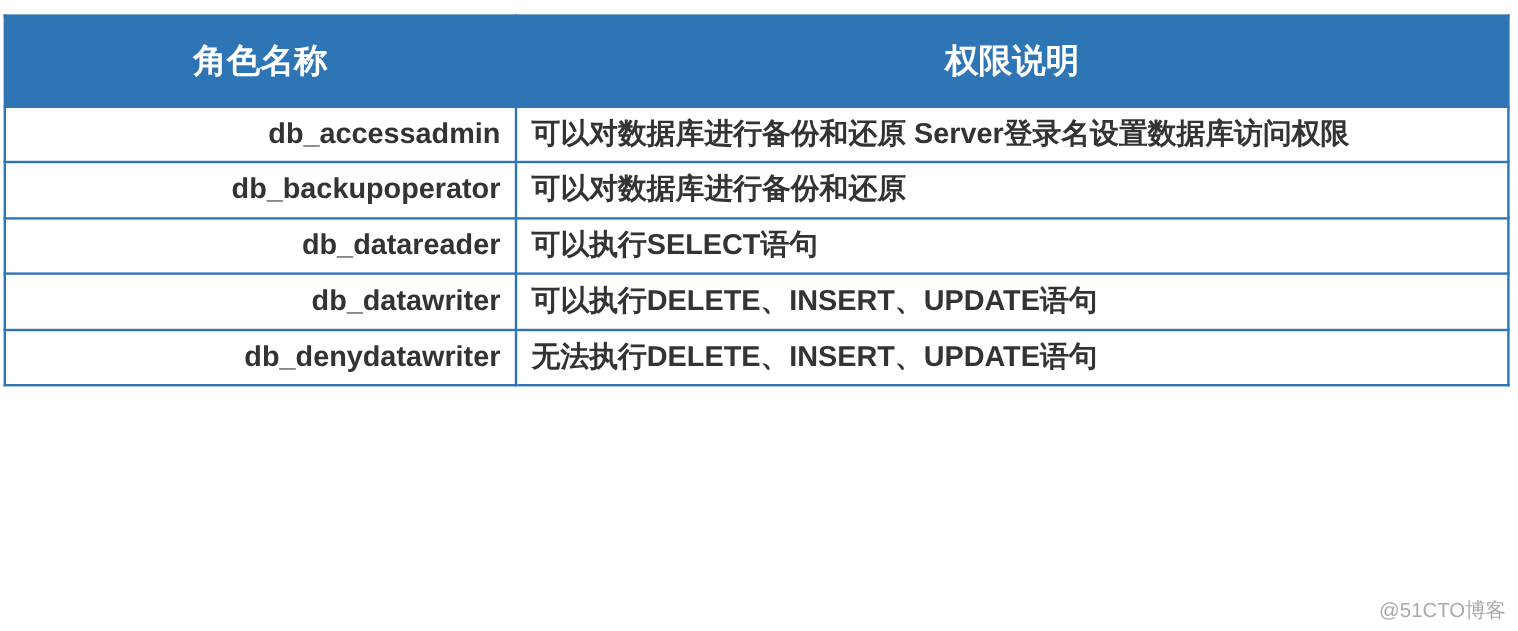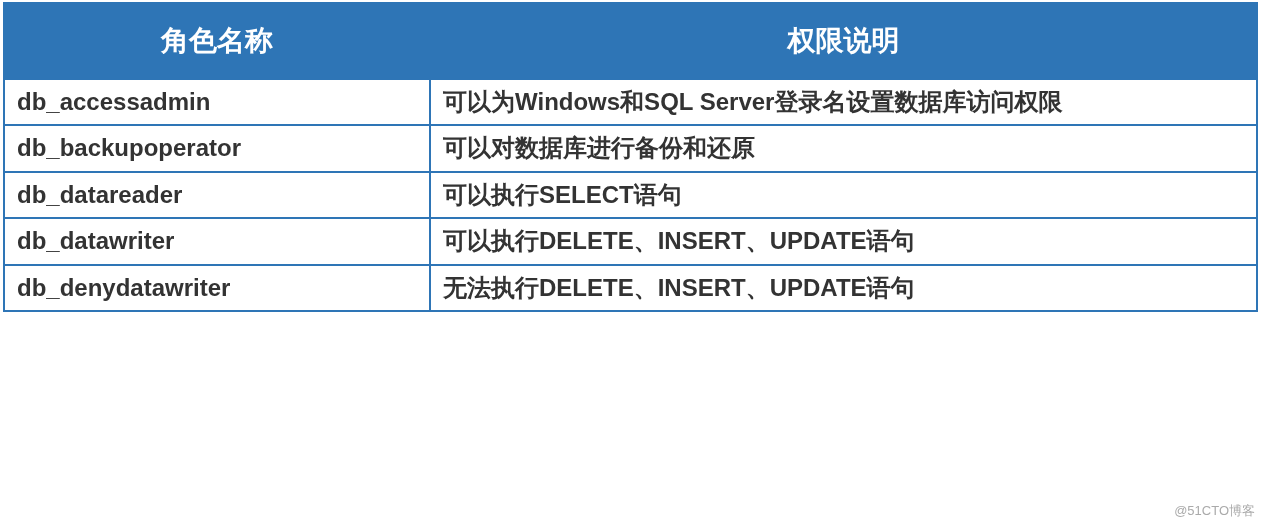--- a/index.html
+++ b/index.html
@@ -10,21 +10,21 @@
     body {
       font-family: "Microsoft YaHei", "微软雅黑", Arial, sans-serif;
       background: #ffffff;
       width: 1265px;
       height: 526px;
       position: relative;
     }
     .table-container {
       width: 1255px;
       margin-left: 3px;
-      margin-top: 2px;
+      margin-top: 12px;
     }
     table {
       width: 100%;
       border-collapse: collapse;
       table-layout: fixed;
     }
     th {
       background-color: #2e75b6;
       color: #ffffff;
       font-size: 28px;
@@ -43,45 +43,46 @@
       border: 2px solid #2e75b6;
       font-size: 24px;
       font-weight: bold;
       color: #333333;
       padding: 6px 12px;
       vertical-align: middle;
       line-height: 1.35;
     }
     td.role-name {
       font-family: Arial, "Microsoft YaHei", sans-serif;
+      text-align: right;
     }
     .watermark {
       position: absolute;
       right: 10px;
       bottom: 6px;
-      font-size: 13px;
+      font-size: 17px;
       color: #aaaaaa;
       font-family: Arial, "Microsoft YaHei", sans-serif;
     }
   </style>
 </head>
 <body>
 
 <div class="table-container">
   <table>
     <thead>
       <tr>
         <th class="col-role">角色名称</th>
         <th class="col-desc">权限说明</th>
       </tr>
     </thead>
     <tbody>
       <tr>
         <td class="role-name">db_accessadmin</td>
-        <td>可以为Windows和SQL Server登录名设置数据库访问权限</td>
+        <td>可以对数据库进行备份和还原 Server登录名设置数据库访问权限</td>
       </tr>
       <tr>
         <td class="role-name">db_backupoperator</td>
         <td>可以对数据库进行备份和还原</td>
       </tr>
       <tr>
         <td class="role-name">db_datareader</td>
         <td>可以执行SELECT语句</td>
       </tr>
       <tr>

